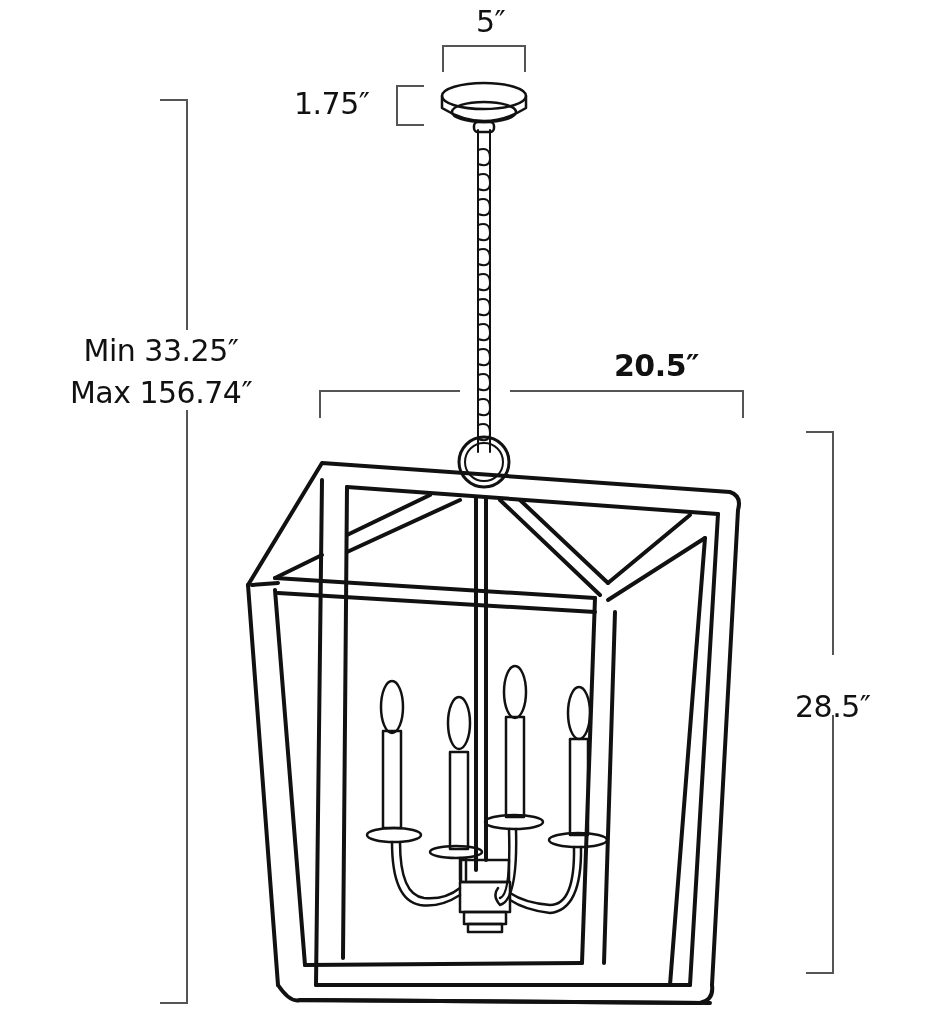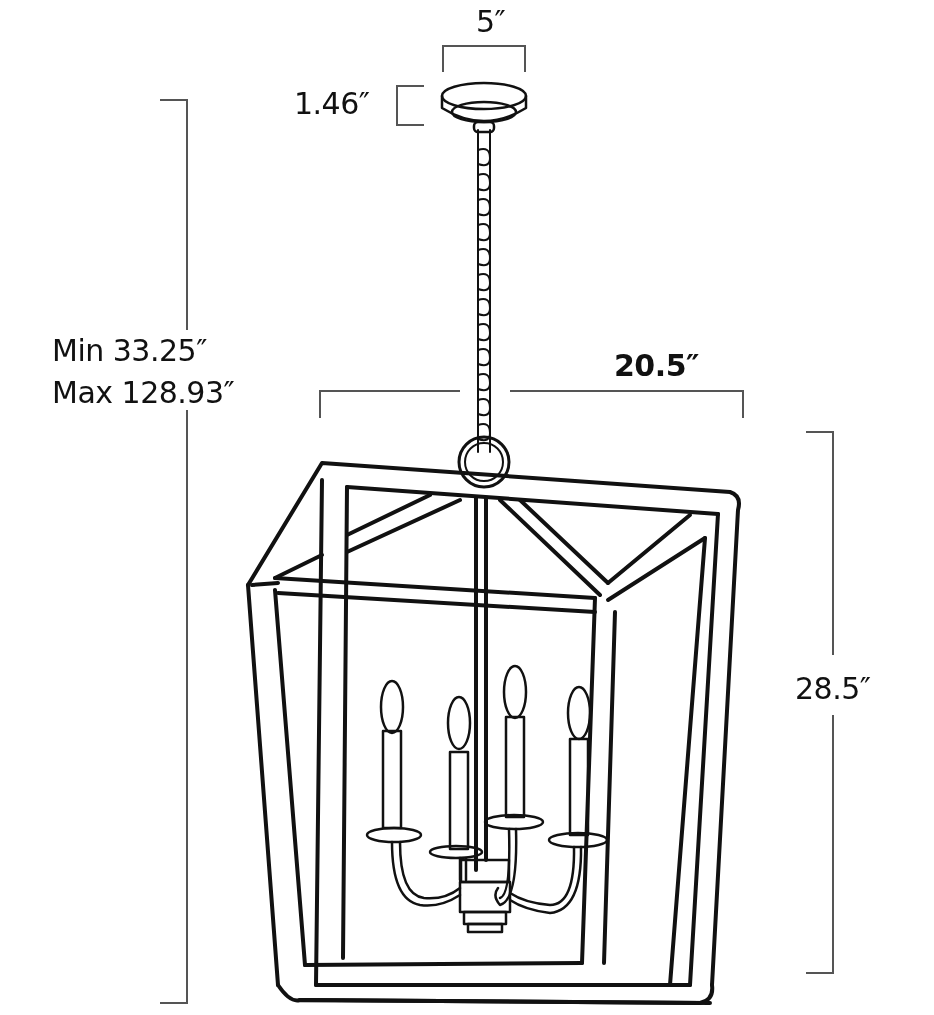--- a/index.html
+++ b/index.html
@@ -1,19 +1,19 @@
 <!DOCTYPE html>
 <html><head>
 <meta charset="utf-8">
 <style>
   html, body { margin: 0; padding: 0; background: #ffffff; }
   body { width: 934px; height: 1015px; position: relative; overflow: hidden; font-family: "DejaVu Sans", sans-serif; }
   .canvas { position: absolute; left: 0; top: 0; width: 934px; height: 1015px; }
   .label { position: absolute; color: #111111; font-family: "DejaVu Sans", sans-serif; font-size: 30px; letter-spacing: -0.5px; white-space: nowrap; }
-  .label-multi { line-height: 42px; text-align: left; }
+  .label-multi { line-height: 42px; text-align: center; }
   svg { position: absolute; left: 0; top: 0; }
 </style>
 </head>
 <body>
 
 <div class="canvas">
 
   <svg width="934" height="1015" viewBox="0 0 934 1015">
 
     <g stroke="#555" stroke-width="2" fill="none">
@@ -131,20 +131,20 @@
         <path d="M509,829 Q511,895 500,898"></path>
         <path d="M581,847 Q582,910 550,913 Q525,910 510,900"></path>
         <path d="M574,847 Q575,905 550,905 Q525,903 510,893"></path>
         <line x1="460" y1="858" x2="460" y2="880"></line>
         <line x1="466" y1="858" x2="466" y2="880"></line>
       </g>
     </g>
   </svg>
 
   <div class="label" style="left:476px; top:4px;">5″</div>
-  <div class="label" style="left:294px; top:86px;">1.46″</div>
+  <div class="label" style="left:294px; top:86px;">1.75″</div>
   <div class="label label-multi" style="left:52px; top:330px; width:218px;">
     <div>Min 33.25″</div>
-    <div>Max 128.93″</div>
+    <div>Max 156.74″</div>
   </div>
   <div class="label" style="left:614px; top:348px;font-weight:bold;">20.5″</div>
-  <div class="label" style="left:795px; top:671px;text-align:right;">28.5″</div>
+  <div class="label" style="left:795px; top:689px;text-align:right;">28.5″</div>
 </div>
 
 </body></html>

